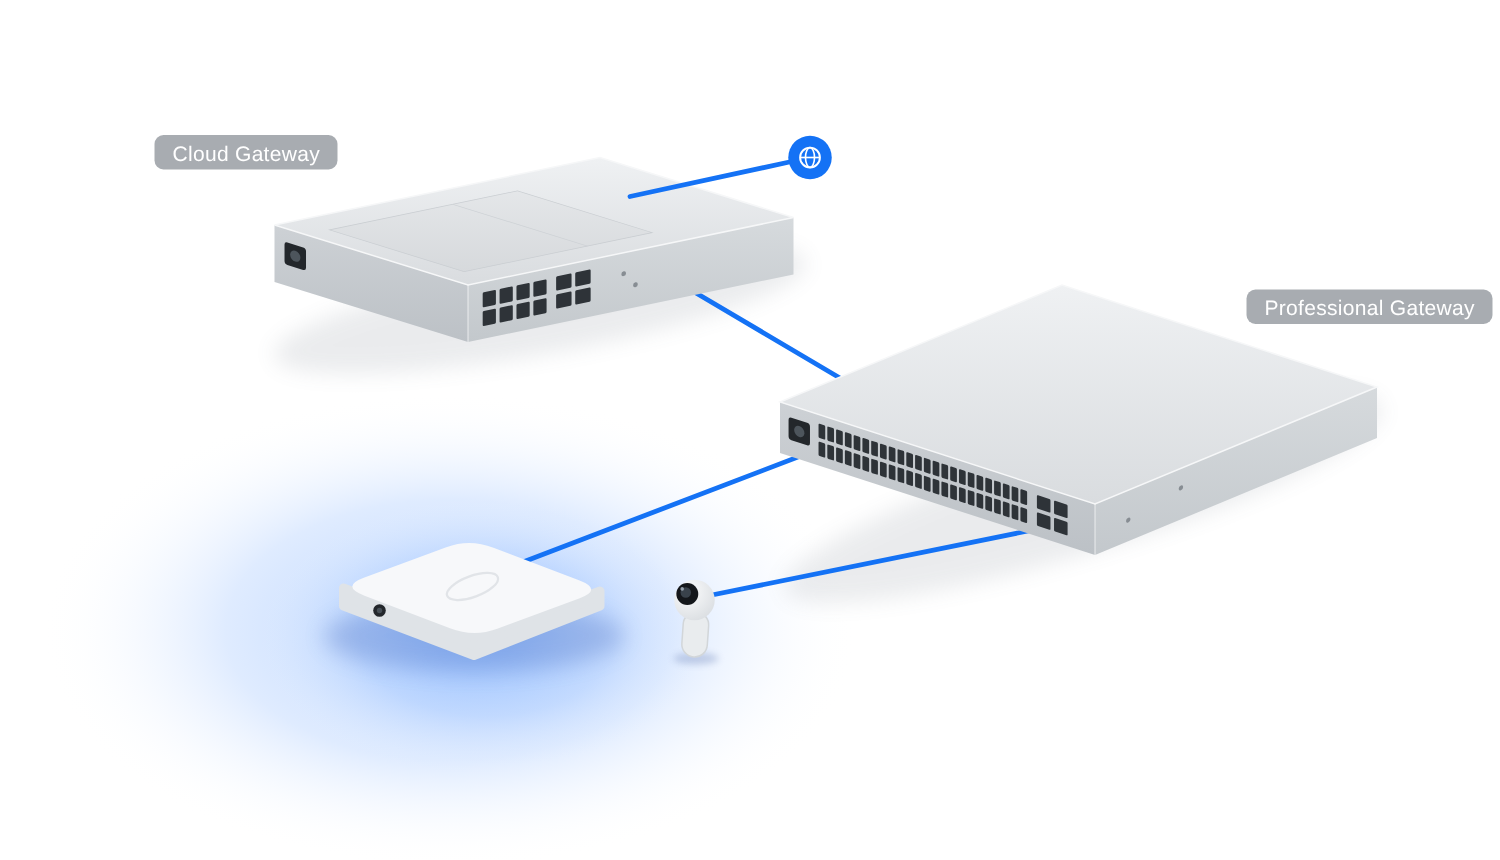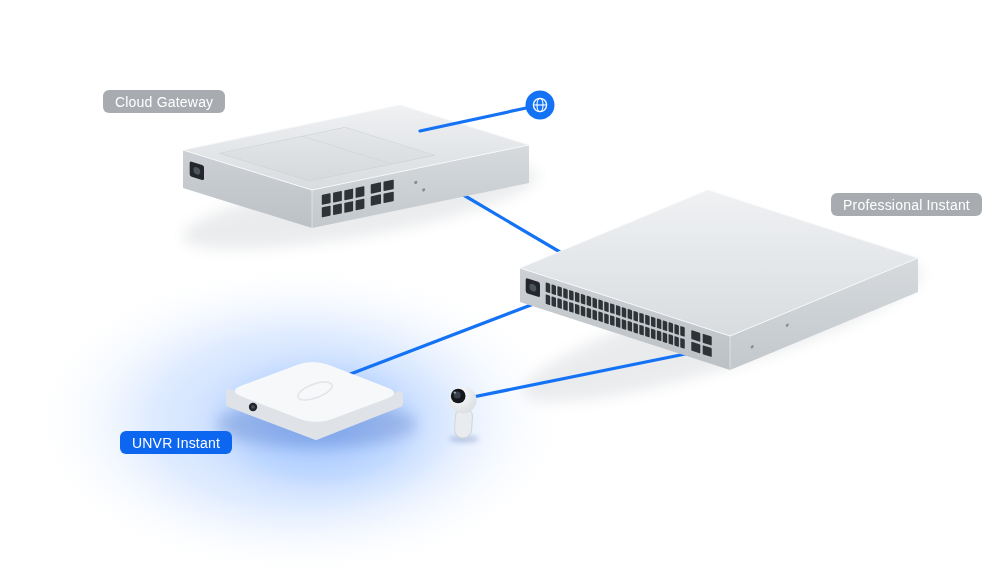--- a/index.html
+++ b/index.html
@@ -202,15 +202,14 @@
 
     <g>
       <circle class="accent-fill" cx="540" cy="105" r="14.5"></circle>
       <circle cx="540" cy="105" r="6.6" fill="none" stroke="#ffffff" stroke-width="1.3"></circle>
       <ellipse cx="540" cy="105" rx="3" ry="6.6" fill="none" stroke="#ffffff" stroke-width="1.1"></ellipse>
       <line x1="533.4" y1="105" x2="546.6" y2="105" stroke="#ffffff" stroke-width="1.1"></line>
     </g>
   </svg>
 
   <div class="badge gray" style="left:103px;top:90px">Cloud Gateway</div>
-  <div class="badge gray" style="left:831px;top:193px">Professional Instant</div>
-  <div class="badge blue" style="left:120px;top:431px">UNVR Instant</div>
+  <div class="badge gray" style="left:831px;top:193px">Professional Gateway</div>
 </div>
 
 </body></html>

